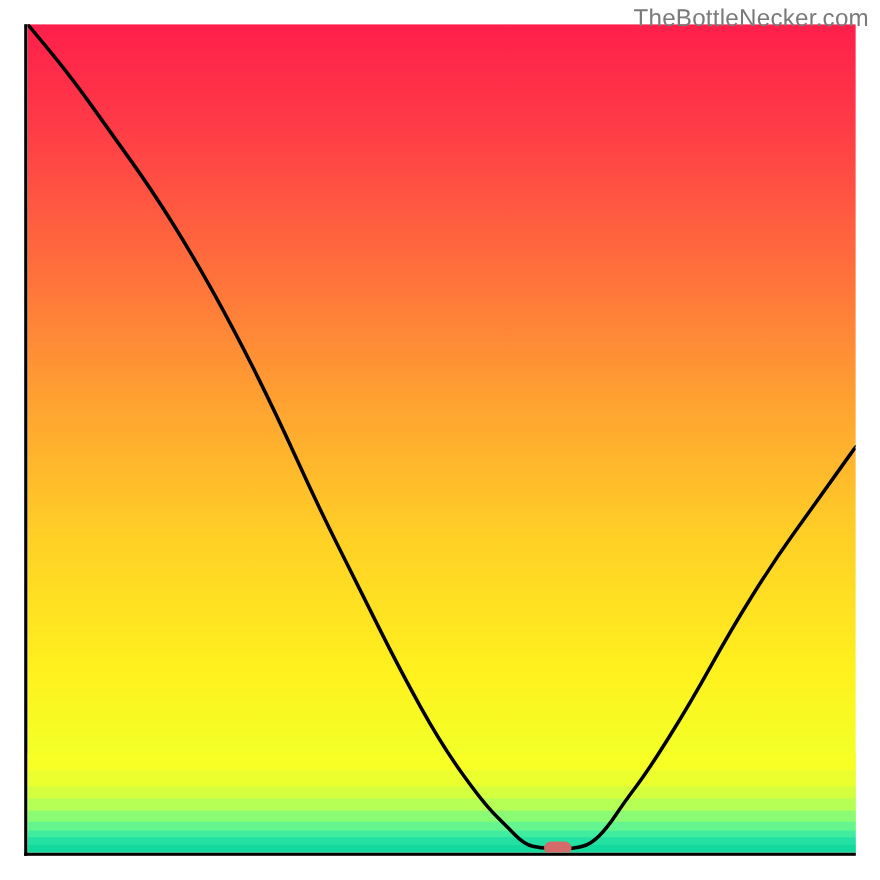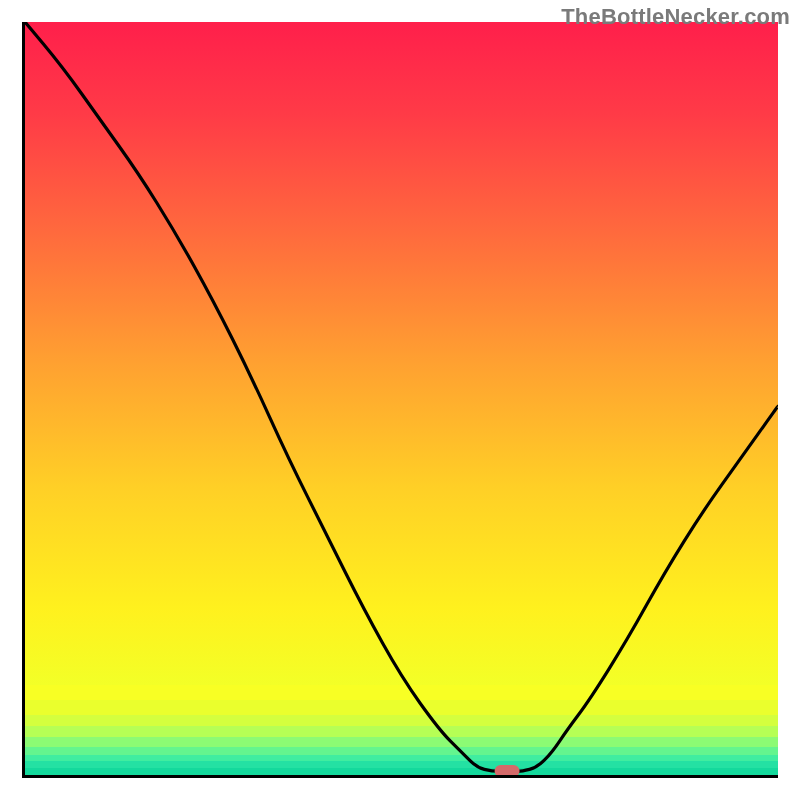--- a/index.html
+++ b/index.html
@@ -14,21 +14,21 @@
   .container {
     position: relative;
     width: 800px;
     height: 800px;
   }
   .attribution {
     position: absolute;
     top: 4px;
     right: 10px;
     font-size: 22px;
-    font-weight: 700;
+    font-weight: 400;
     color: #7a7a7a;
     letter-spacing: 0.2px;
     z-index: 20;
   }
   .plot-frame {
     position: absolute;
     left: 22px;
     top: 22px;
     width: 756px;
     height: 756px;

